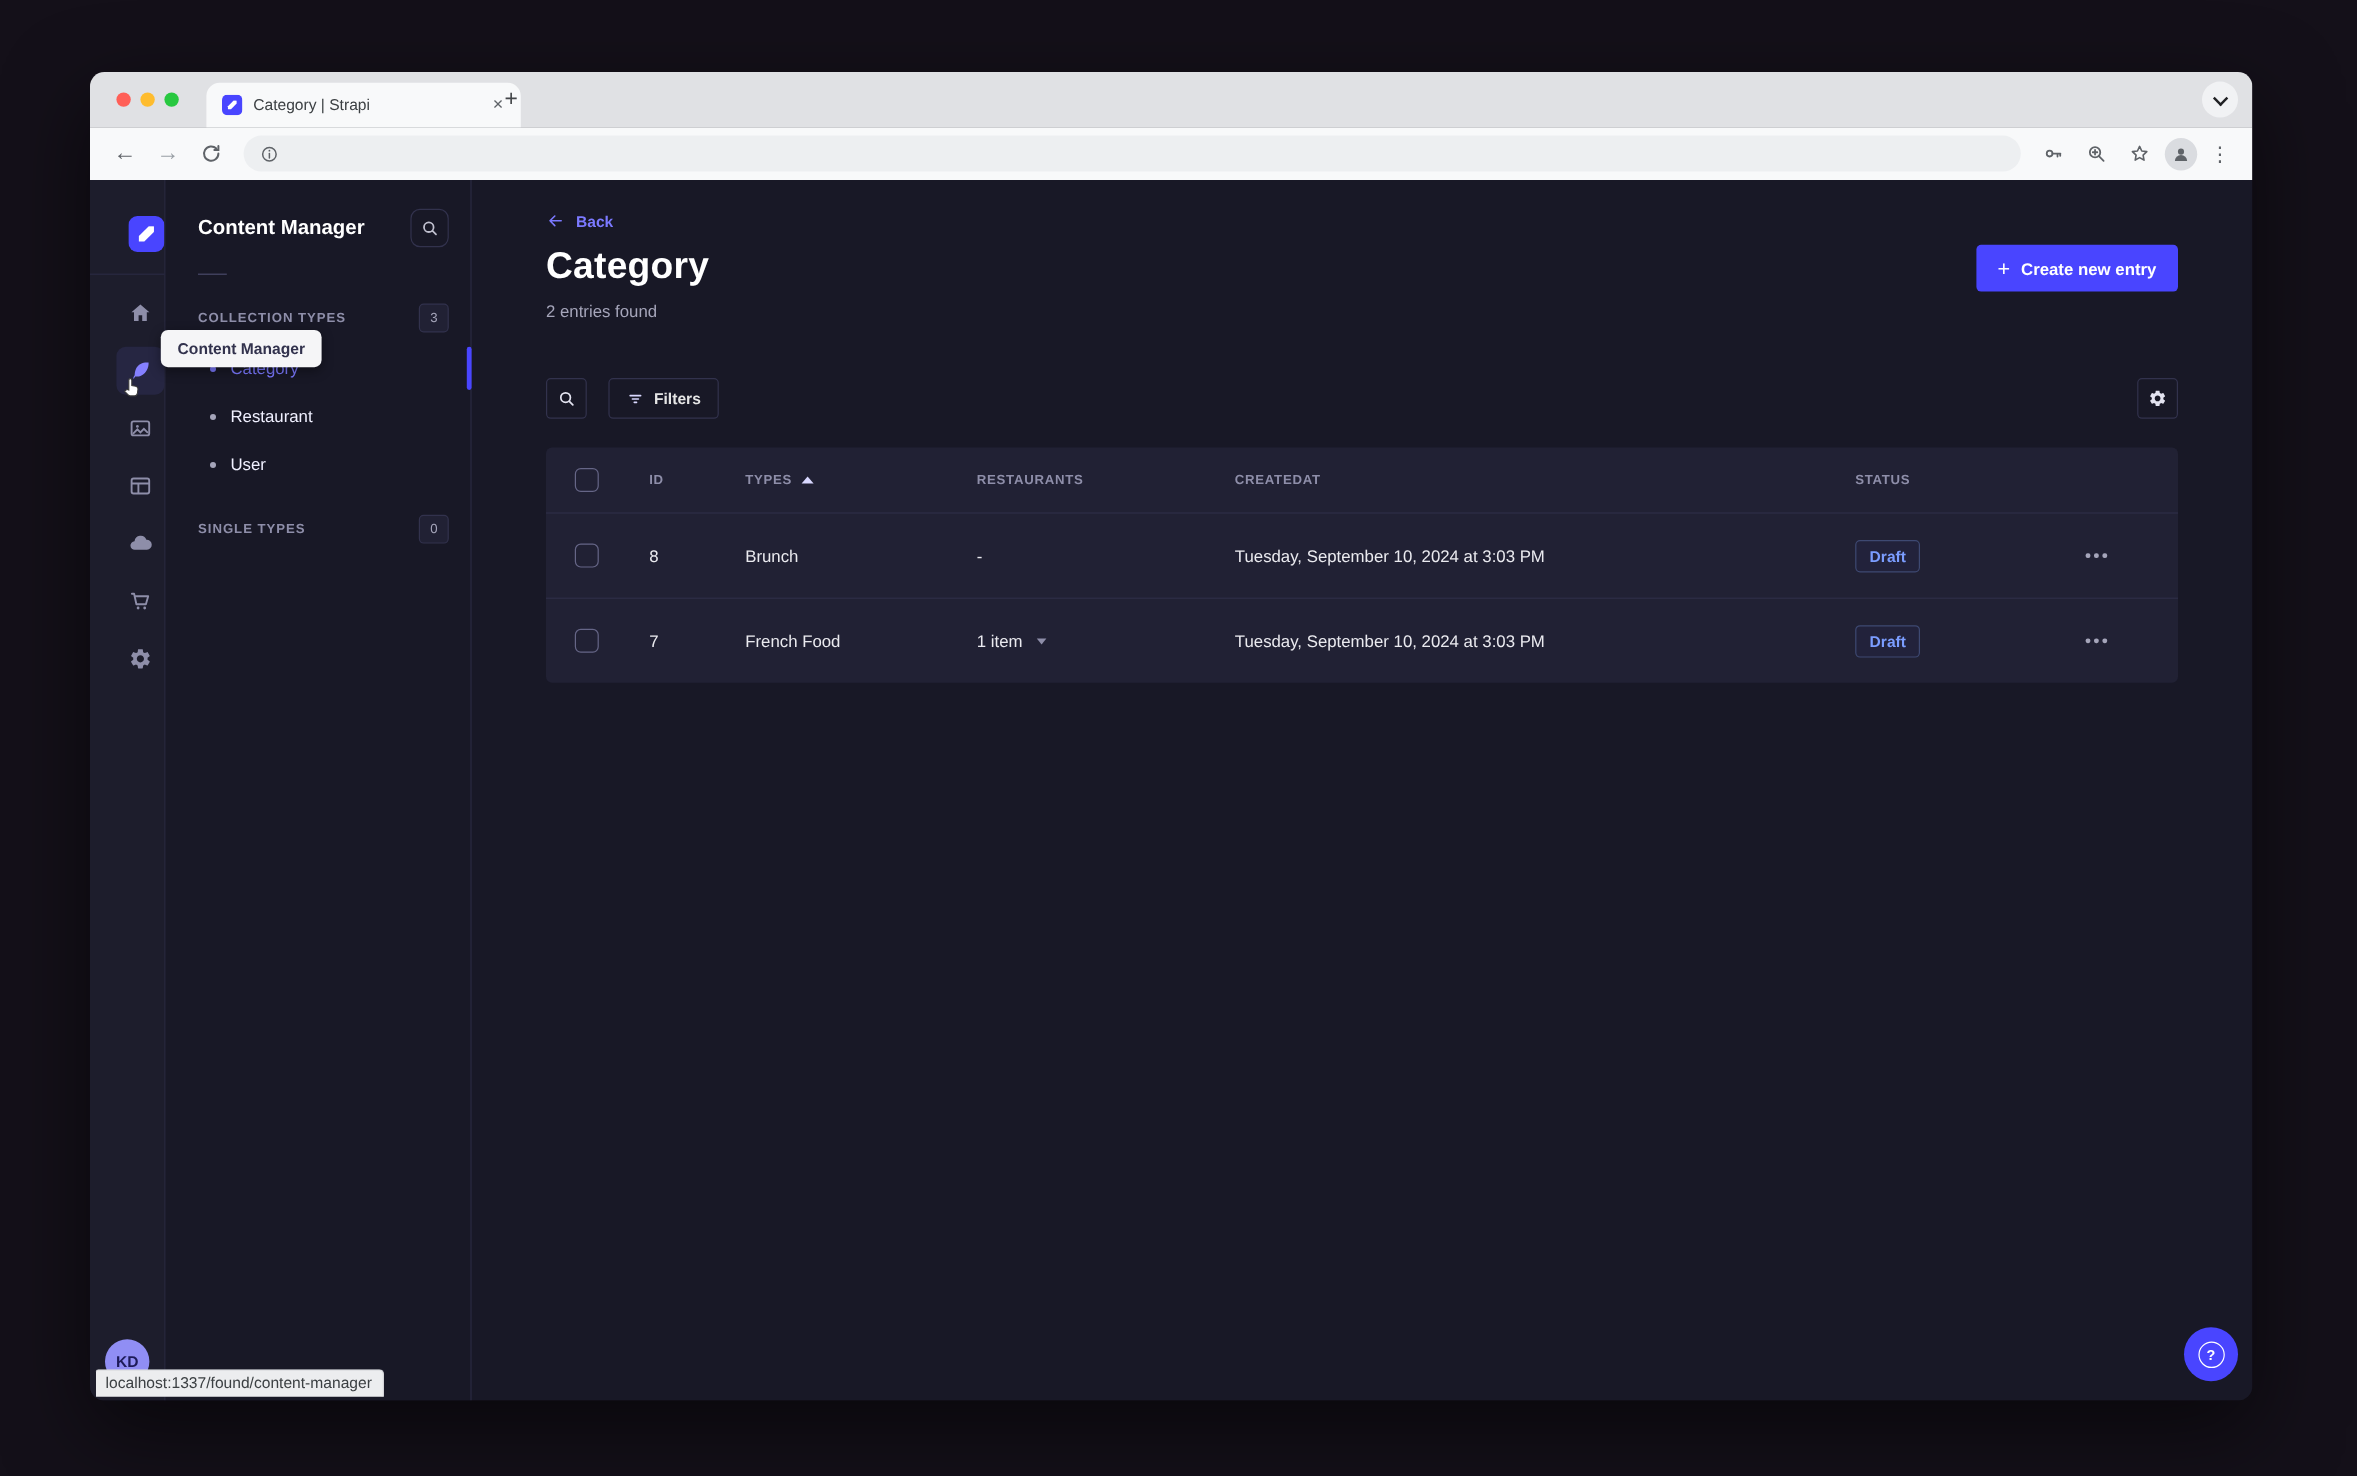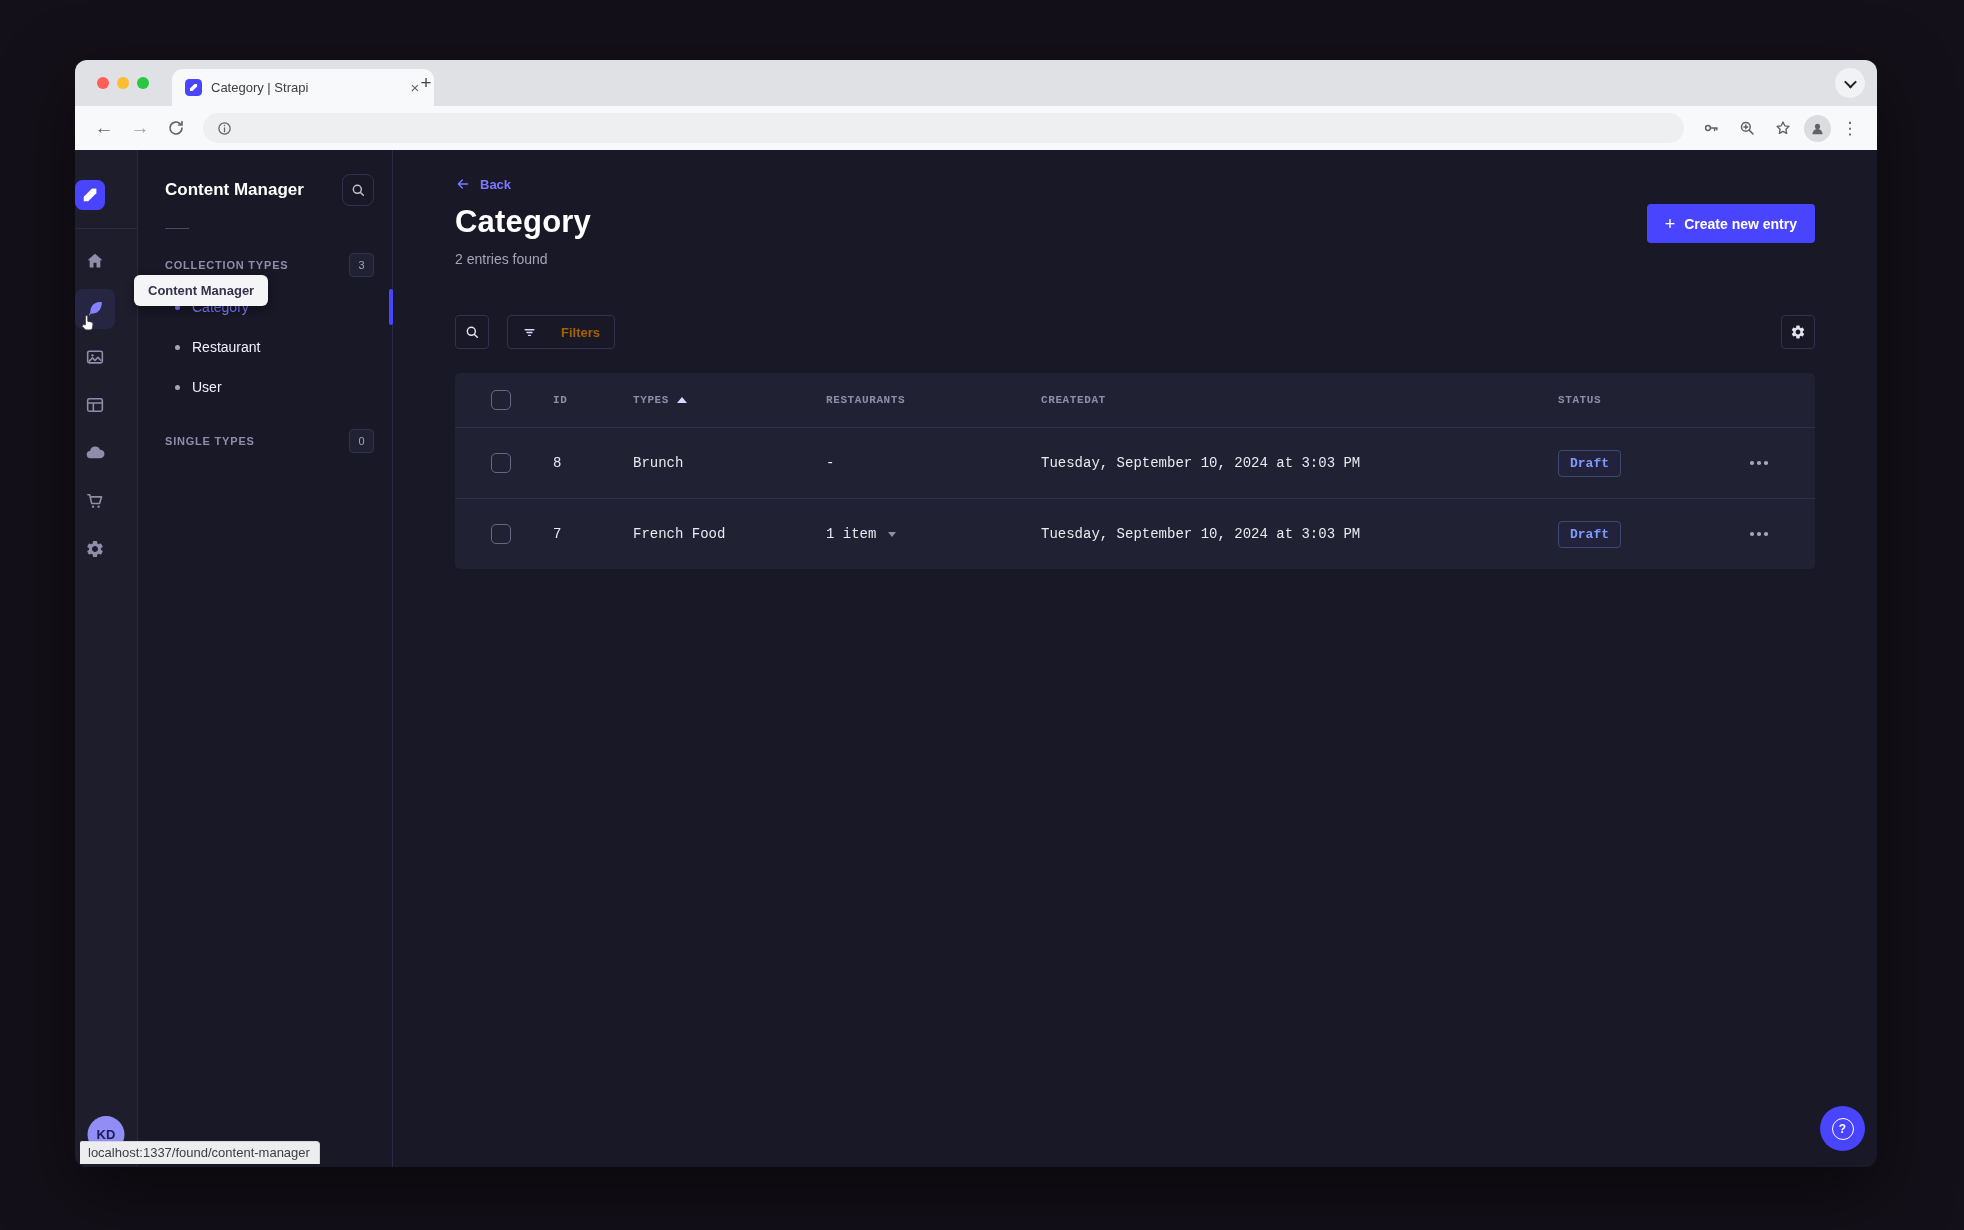--- a/index.html
+++ b/index.html
@@ -38,21 +38,21 @@
   .urlbar svg { width:15px; height:15px; color:#5F6368; flex:none; }
   .url-text { font-size:13.5px; color:#202124; white-space:nowrap; overflow:hidden; }
   .profile-btn { width:27px; height:27px; border-radius:50%; background:#DADCE0; display:flex; align-items:center; justify-content:center; color:#5F6368; }
   .profile-btn svg { width:17px; height:17px; }
   .menu-dots { font-size:17px; color:#5F6368; width:26px; text-align:center; }
 
   
   .app { flex:1; background:#181826; display:flex; position:relative; min-height:0; }
 
   
-  .rail { width:63px; background:#1D1D2C; border-right:1px solid #2A2A42; display:flex; flex-direction:column; align-items:flex-start; padding-top:30px; position:relative; flex:none; }
+  .rail { width:63px; background:#1D1D2C; border-right:1px solid #2A2A42; display:flex; flex-direction:column; align-items:flex-end; padding-top:30px; position:relative; flex:none; }
   .logo { width:30px; height:30px; }
   .rail-div { width:100%; height:1px; background:#2A2A42; margin-top:18px; }
   .rail-list { display:flex; flex-direction:column; align-items:center; gap:8px; margin-top:12px; }
   .rail-item { width:40px; height:40px; display:flex; align-items:center; justify-content:center; color:#8E8EA9; border-radius:8px; position:relative; }
   .rail-item svg { width:20px; height:20px; }
   .rail-item.active { background:#262642; color:#8580FF; }
   .cursor-hand { position:absolute; left:2px; bottom:-4px; width:18px; height:18px; }
   .rail-avatar { position:absolute; bottom:14px; left:50%; transform:translateX(-50%); width:37px; height:37px;
                  border-radius:50%; background:#908EF4; color:#1D1B59; font-size:13px; font-weight:bold;
                  display:flex; align-items:center; justify-content:center; }
@@ -91,27 +91,27 @@
   .create-btn { background:#4945FF; border:none; border-radius:4px; height:39px; padding:0 18px; display:flex; align-items:center; gap:9px;
                 color:#FFFFFF; font-size:14px; font-weight:bold; font-family:inherit; }
   .plus-glyph { font-size:18px; font-weight:normal; line-height:1; }
   .subtitle { margin-top:8px; font-size:14px; color:#A5A5BA; }
 
   .actions-row { margin-top:48px; display:flex; align-items:center; }
   .icon-btn { width:34px; height:34px; border:1px solid #32324D; border-radius:4px; background:transparent;
               display:flex; align-items:center; justify-content:center; color:#E3E3F0; }
   .icon-btn svg { width:16px; height:16px; }
   .filters-btn { margin-left:18px; height:34px; border:1px solid #32324D; border-radius:4px; background:transparent;
-                 display:flex; align-items:center; gap:24px; padding:0 14px; color:#a16207; font-size:13px; font-weight:bold; font-family:inherit; }
+                 display:flex; align-items:center; gap:8px; padding:0 14px; color:#e5e5e5; font-size:13px; font-weight:bold; font-family:inherit; }
   .filters-btn svg { width:15px; height:15px; color:#D9D8FF; }
   .spacer { flex:1; }
 
   
   .table-card { margin-top:24px; background:#212134; border-radius:5px; }
-  .tr { display:grid; grid-template-columns:62px 80px 193px 215px 517px 190px 1fr; align-items:center; padding:0 36px;font-family:Liberation Mono, monospace; }
+  .tr { display:grid; grid-template-columns:62px 80px 193px 215px 517px 190px 1fr; align-items:center; padding:0 24px; }
   .tr.head { height:54px; }
   .tr.row { height:71px; border-top:1px solid #2E2E48; }
   .th { font-size:11px; font-weight:bold; letter-spacing:.6px; color:#8E8EA9; display:flex; align-items:center; gap:8px; }
   .td { font-size:14px; color:#EAEAEF; display:flex; align-items:center; gap:8px; }
   .checkbox { width:20px; height:20px; border:1px solid #666687; border-radius:5px; background:transparent; }
   .sort-asc { width:0; height:0; border-left:5px solid transparent; border-right:5px solid transparent; border-bottom:6px solid #D9D8FF; }
   .caret-down { width:0; height:0; border-left:4.5px solid transparent; border-right:4.5px solid transparent; border-top:5px solid #8E8EA9; margin-left:4px; }
   .status-badge { border:1px solid #3E4972; border-radius:4px; padding:5px 11px; font-size:13px; font-weight:bold; color:#7B9DFF; background:rgba(73,69,255,0.04); }
   .row-menu { display:flex; gap:3.5px; justify-self:end; margin-right:48px; padding:6px 2px; background:none; border:none; }
   .row-menu i { width:3.5px; height:3.5px; border-radius:50%; background:#A5A5BA; display:block; }

